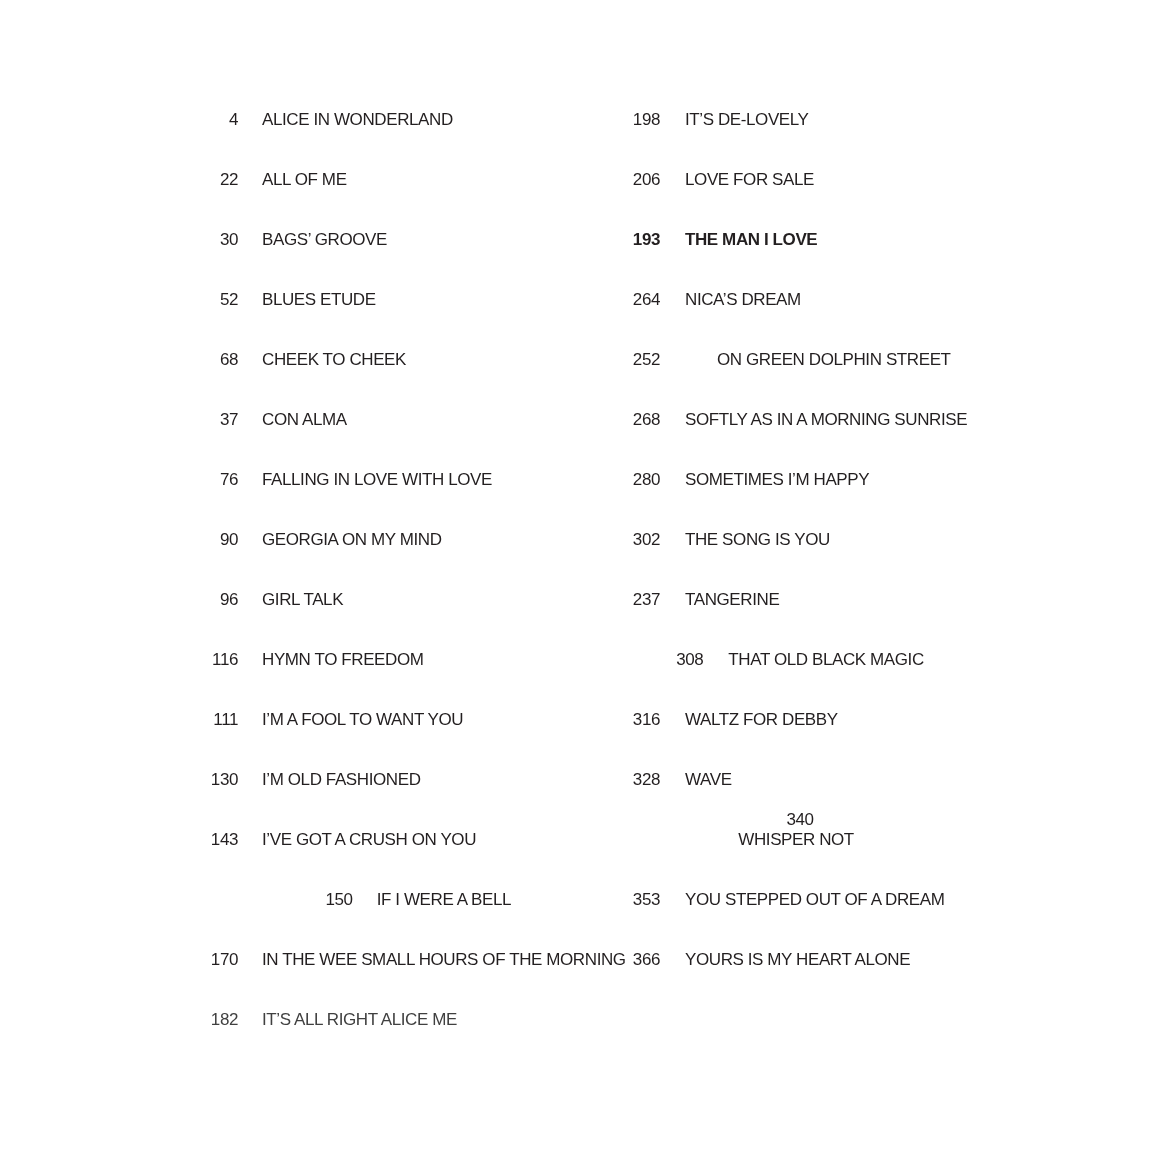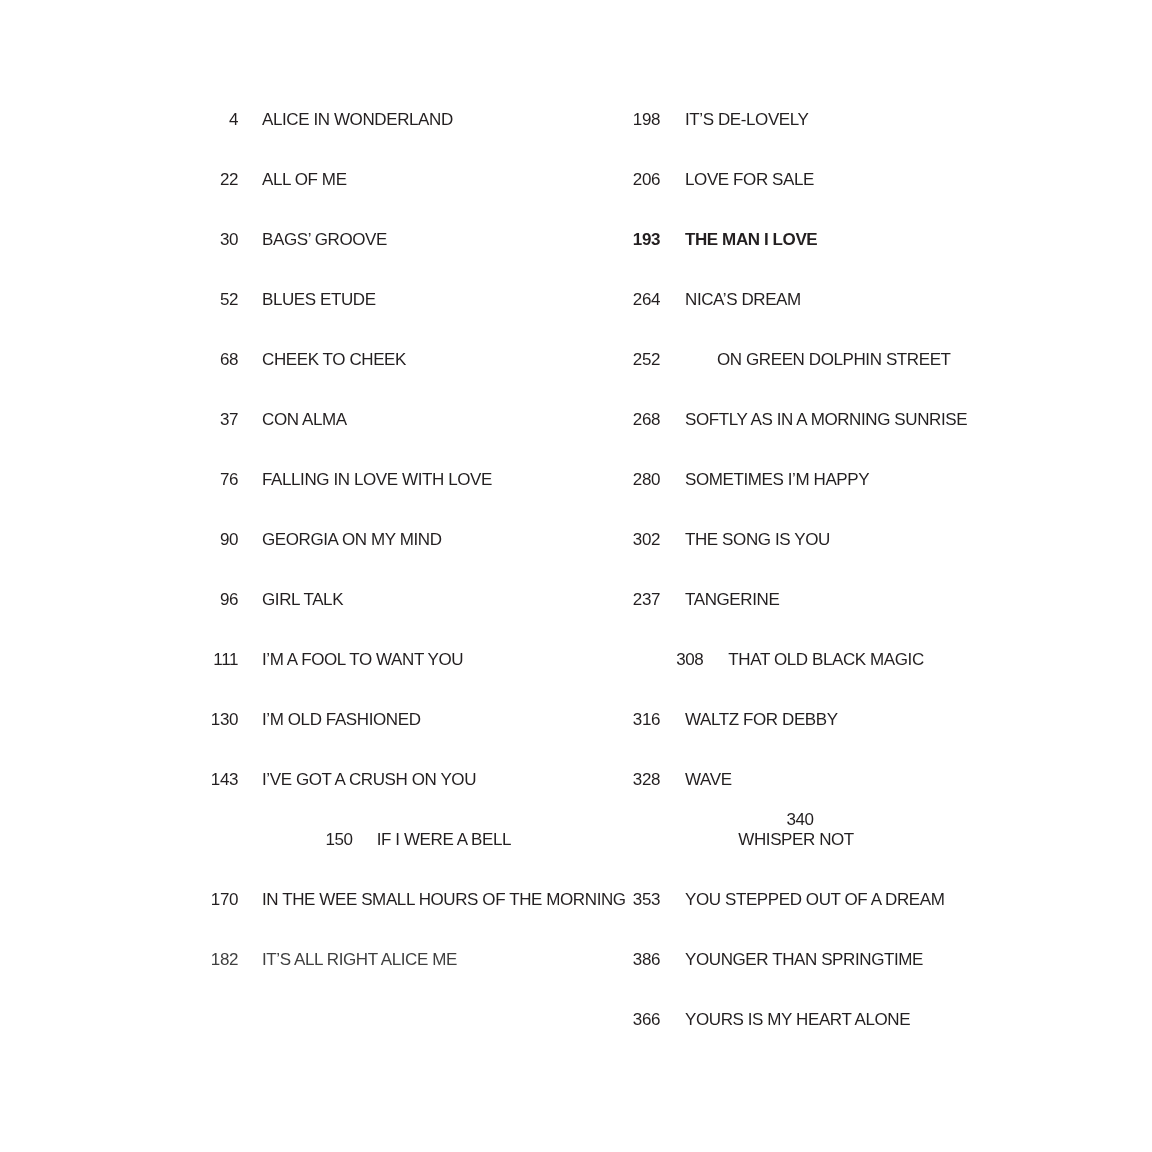--- a/index.html
+++ b/index.html
@@ -90,20 +90,24 @@
   <div class="row" style="color: rgb(35, 31, 32);">
     <span class="num">90</span>
     <span class="title">GEORGIA ON MY MIND</span>
   </div>
 
   <div class="row" style="color: rgb(35, 31, 32);">
     <span class="num">96</span>
     <span class="title">GIRL TALK</span>
   </div>
 
+  <div class="row" style="color: rgb(35, 31, 32);">
+    <span class="num">116</span>
+    <span class="title">HYMN TO FREEDOM</span>
+  </div>
 
   <div class="row" style="color: rgb(35, 31, 32);">
     <span class="num">111</span>
     <span class="title">I’M A FOOL TO WANT YOU</span>
   </div>
 
   <div class="row" style="color: rgb(35, 31, 32);">
     <span class="num">130</span>
     <span class="title">I’M OLD FASHIONED</span>
   </div>
@@ -192,23 +196,19 @@
   <div class="row" style="color: rgb(35, 31, 32); flex-direction: column;">
     <span class="num">340</span>
     <span class="title">WHISPER NOT</span>
   </div>
 
   <div class="row" style="color: rgb(35, 31, 32);">
     <span class="num">353</span>
     <span class="title">YOU STEPPED OUT OF A DREAM</span>
   </div>
 
-  <div class="row" style="color: rgb(35, 31, 32);">
-    <span class="num">386</span>
-    <span class="title">YOUNGER THAN SPRINGTIME</span>
-  </div>
 
   <div class="row" style="color: rgb(35, 31, 32);">
     <span class="num">366</span>
     <span class="title">YOURS IS MY HEART ALONE</span>
   </div>
 </div>
 </div>
 
 </body></html>

